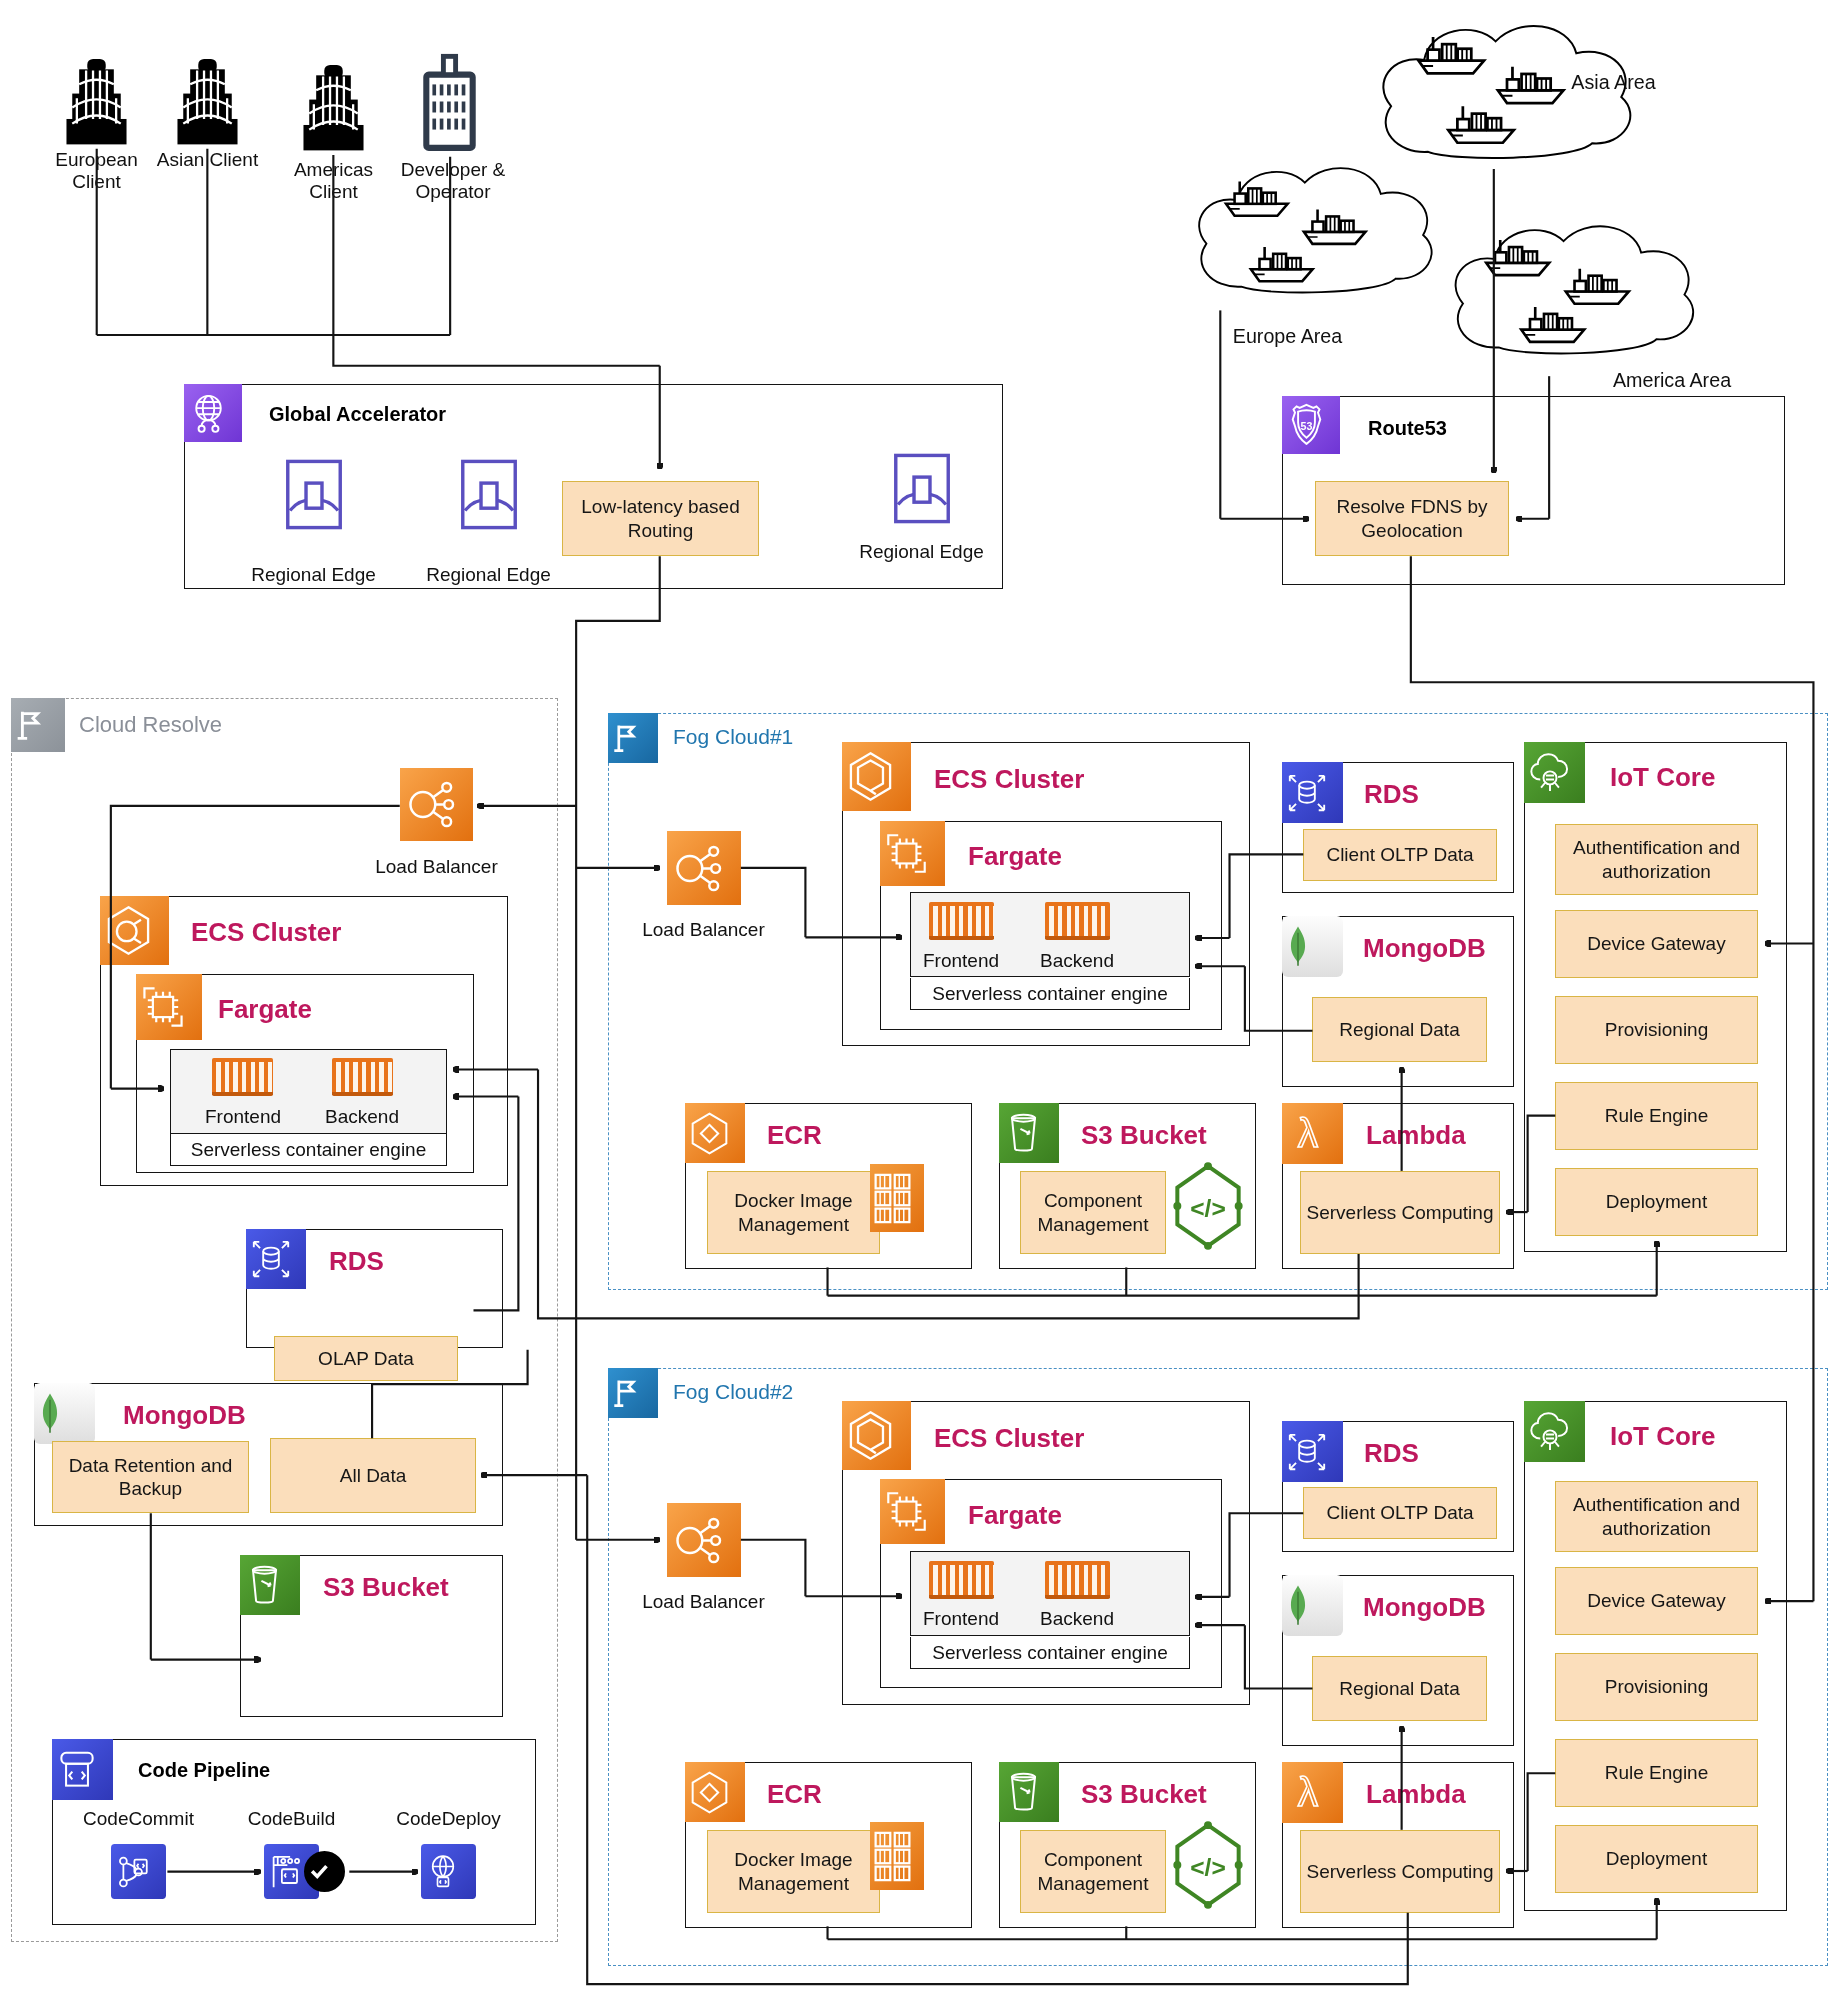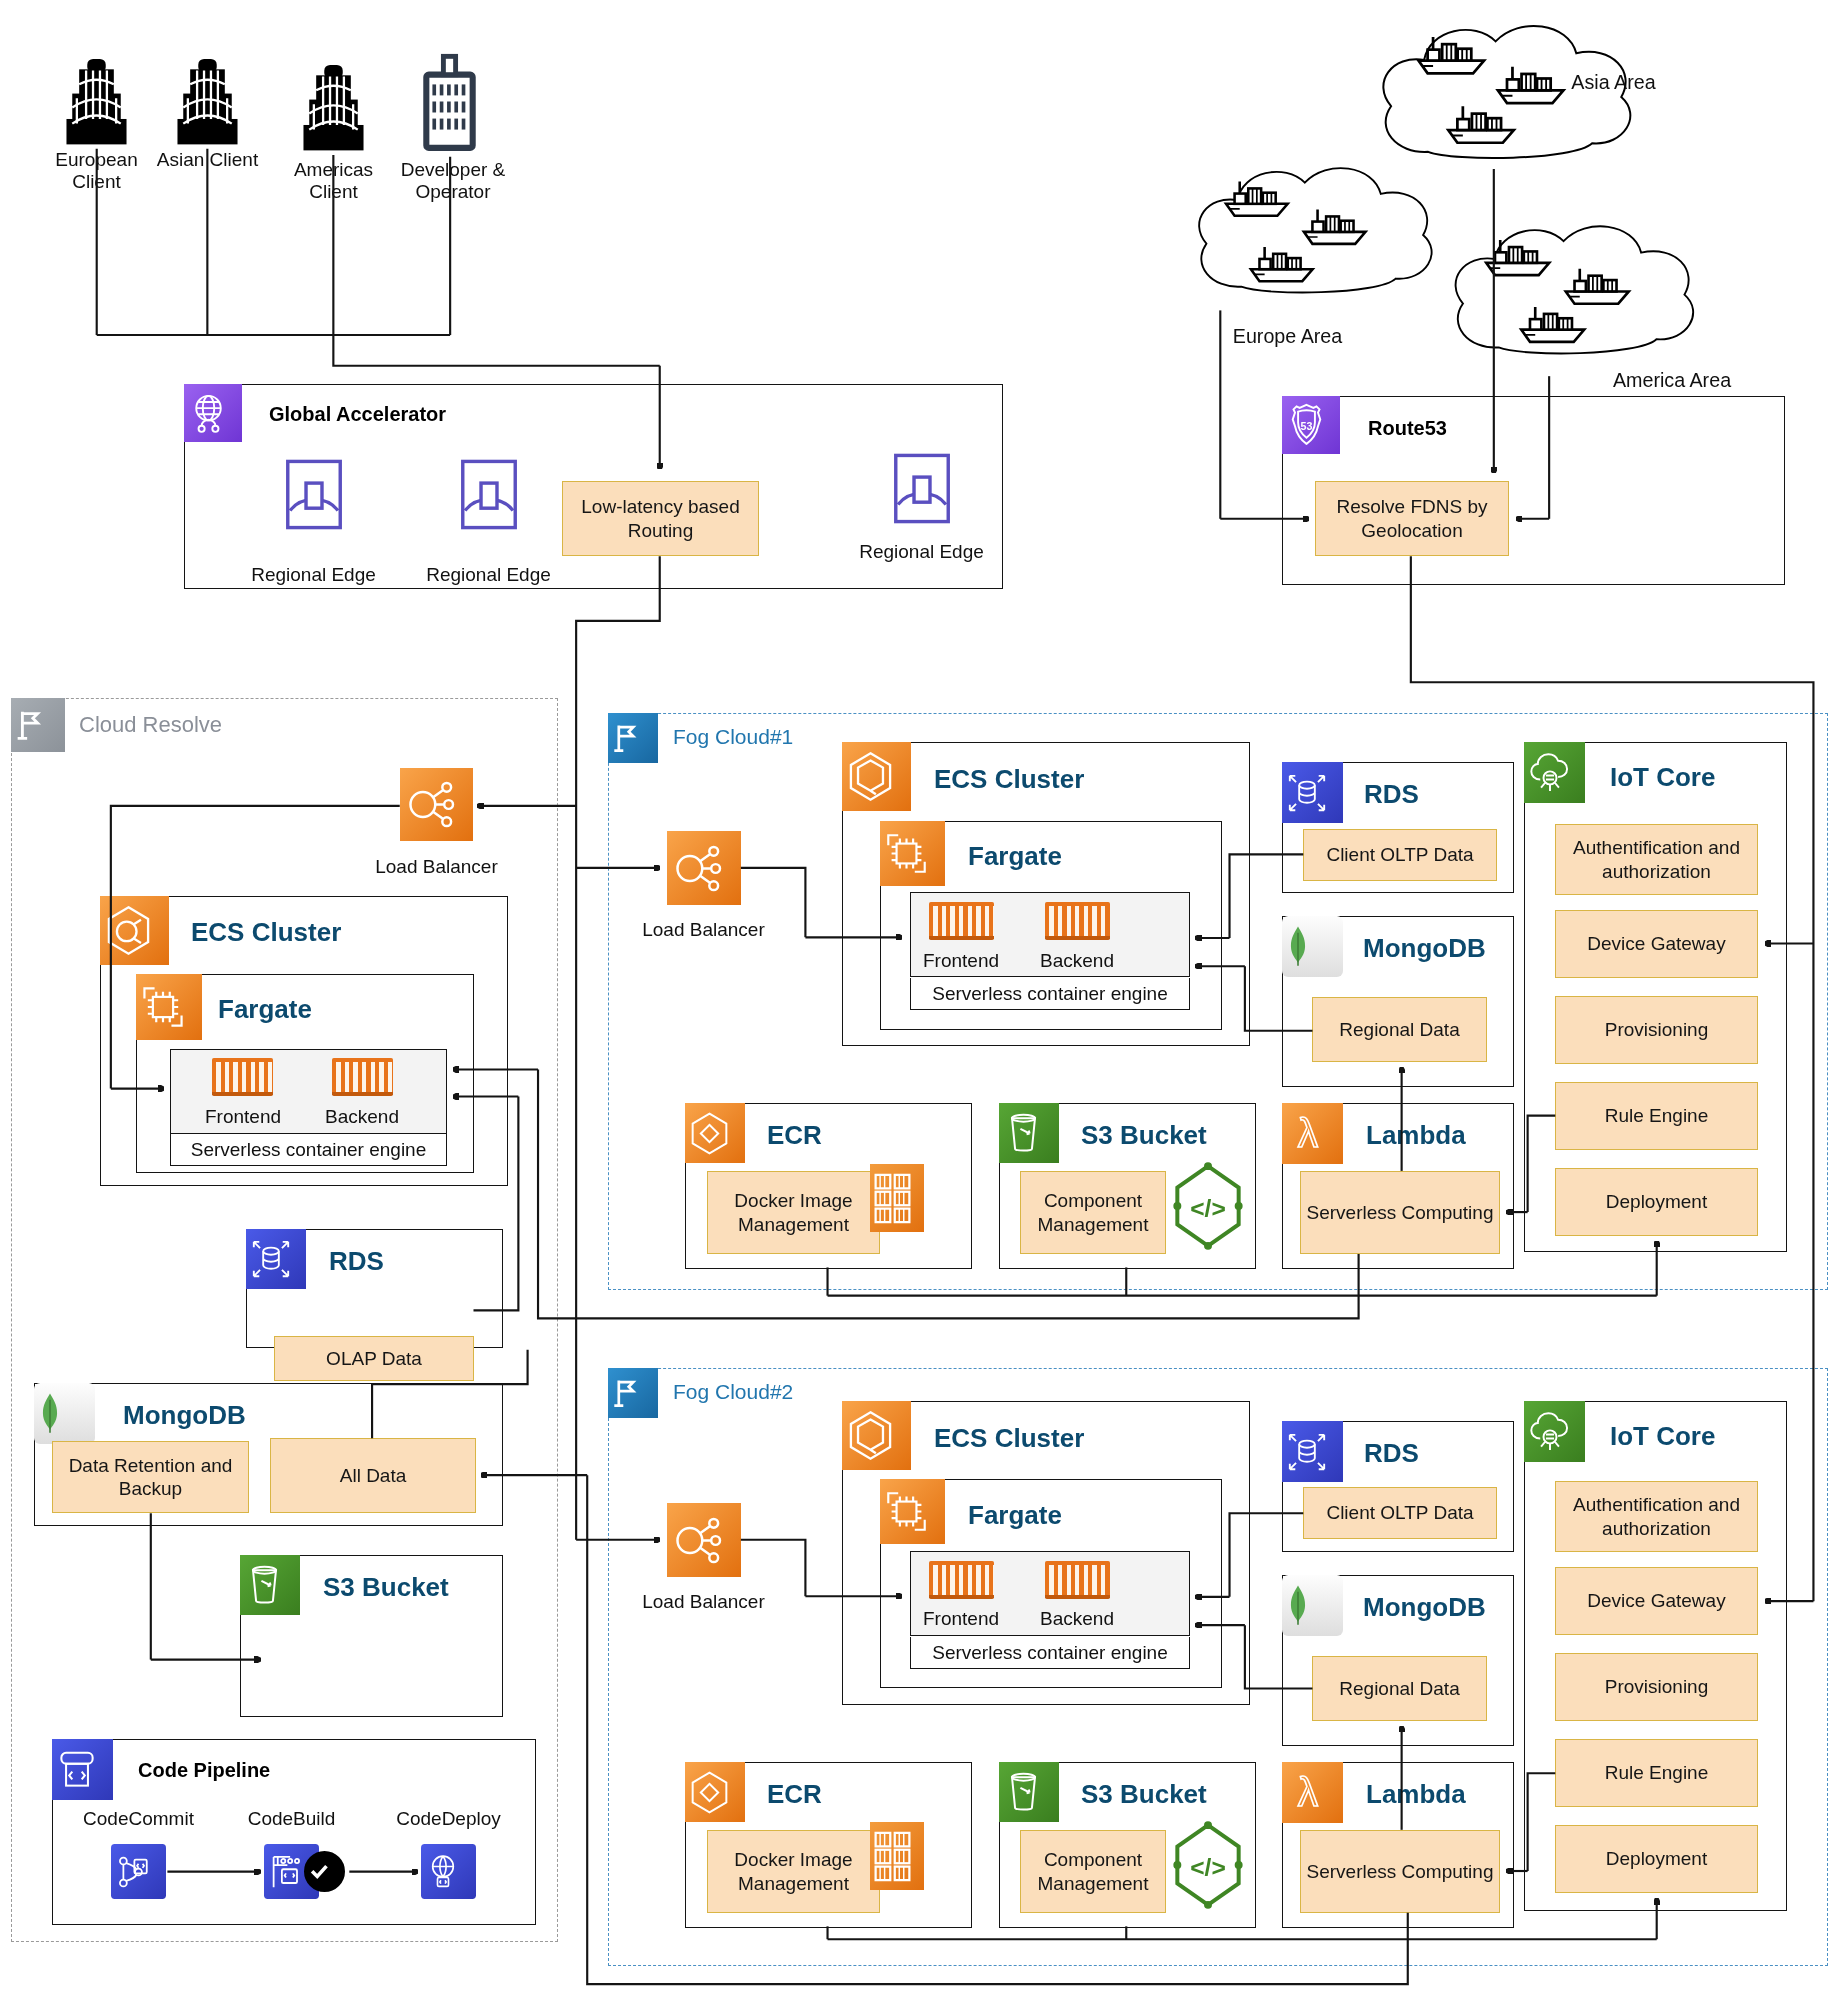--- a/index.html
+++ b/index.html
@@ -1,21 +1,21 @@
 <!DOCTYPE html>
 <html style="font-size:9.8px"><head>
 <meta charset="utf-8">
 <style>
   html,body{margin:0;padding:0;background:#fff;font-family:"Liberation Sans",sans-serif;}
   #canvas{position:relative;width:1845px;height:2005px;background:#fff;overflow:hidden;}
   .abs{position:absolute;}
   .box{position:absolute;background:#fff;border:1.8px solid #141414;}
   .region{position:absolute;background:transparent;}
   .peach{position:absolute;background:#FBDEBB;border:1.8px solid #D9B545;display:flex;align-items:center;justify-content:center;text-align:center;font-size:19px;color:#161616;line-height:1.22;padding:2.5px;box-sizing:border-box;}
-  .title{position:absolute;font-weight:bold;font-size:26px;color:#0c4a6e;white-space:nowrap;}
+  .title{position:absolute;font-weight:bold;font-size:26px;color:#be185d;white-space:nowrap;}
   .btitle{position:absolute;font-weight:bold;font-size:20px;color:#000;white-space:nowrap;}
   .lbl{position:absolute;font-size:19px;color:#111;text-align:center;}
   .rlabel{position:absolute;font-size:21px;white-space:nowrap;}
   .tile{position:absolute;display:flex;align-items:center;box-sizing:border-box;}
   .grad-orange{background:linear-gradient(135deg,#F9A44A,#E2700F);}
   .grad-purple{background:linear-gradient(135deg,#9A62F0,#6F35D4);}
   .grad-blue{background:linear-gradient(135deg,#4A5AE8,#2F38B8);}
   .grad-green{background:linear-gradient(135deg,#57A635,#3A7E1F);}
   .grad-gray{background:linear-gradient(135deg,#A7ADB3,#8C9299);}
   .grad-fog{background:linear-gradient(135deg,#2F90CF,#1867A0);}
@@ -231,21 +231,21 @@
 <div class="tile grad-blue" style="left:246px;top:1229px;width:60px;height:60px">
   <svg viewBox="0 0 64 64" width="50" height="50">
         <g fill="none" stroke="#fff" stroke-width="2.4">
     <ellipse cx="32" cy="22" rx="10" ry="4.5"></ellipse>
           <path d="M22 22 V40 c0 2.5 4.5 4.5 10 4.5 s10 -2 10 -4.5 V22 M22 31 c0 2.5 4.5 4.5 10 4.5 s10 -2 10 -4.5"></path>
     <path d="M10 10 l8 8 M10 10 h7 M10 10 v7 M54 10 l-8 8 M54 10 h-7 M54 10 v7 M10 54 l8 -8 M10 54 h7 M10 54 v-7 M54 54 l-8 -8 M54 54 h-7 M54 54 v-7"></path>
         </g>
       </svg>
 </div>
 <div class="title" style="left:329px;top:1246px">RDS</div>
-<div class="peach" style="left:274px;top:1336px;width:200px;height:45px">OLAP Data</div>
+<div class="peach" style="left:274px;top:1336px;width:184px;height:45px">OLAP Data</div>
 
 <div class="box" style="left:34px;top:1383px;width:467px;height:141px"></div>
 <div class="tile mongo-tile" style="left:34px;top:1383px;width:61px;height:61px">
   <svg viewBox="0 0 40 56" width="32" height="44">
         <path d="M20 2 c5 9 9 14 9 25 0 11 -7 17 -9 21 -2 -4 -9 -10 -9 -21 0 -11 4 -16 9 -25 z" fill="#58AA50"></path>
         <path d="M20 10 V52" stroke="#3E7E36" stroke-width="2"></path>
       </svg>
 </div>
 <div class="title" style="left:123px;top:1400px">MongoDB</div>
 <div class="peach" style="left:52px;top:1441px;width:197px;height:72px">Data Retention and Backup</div>

